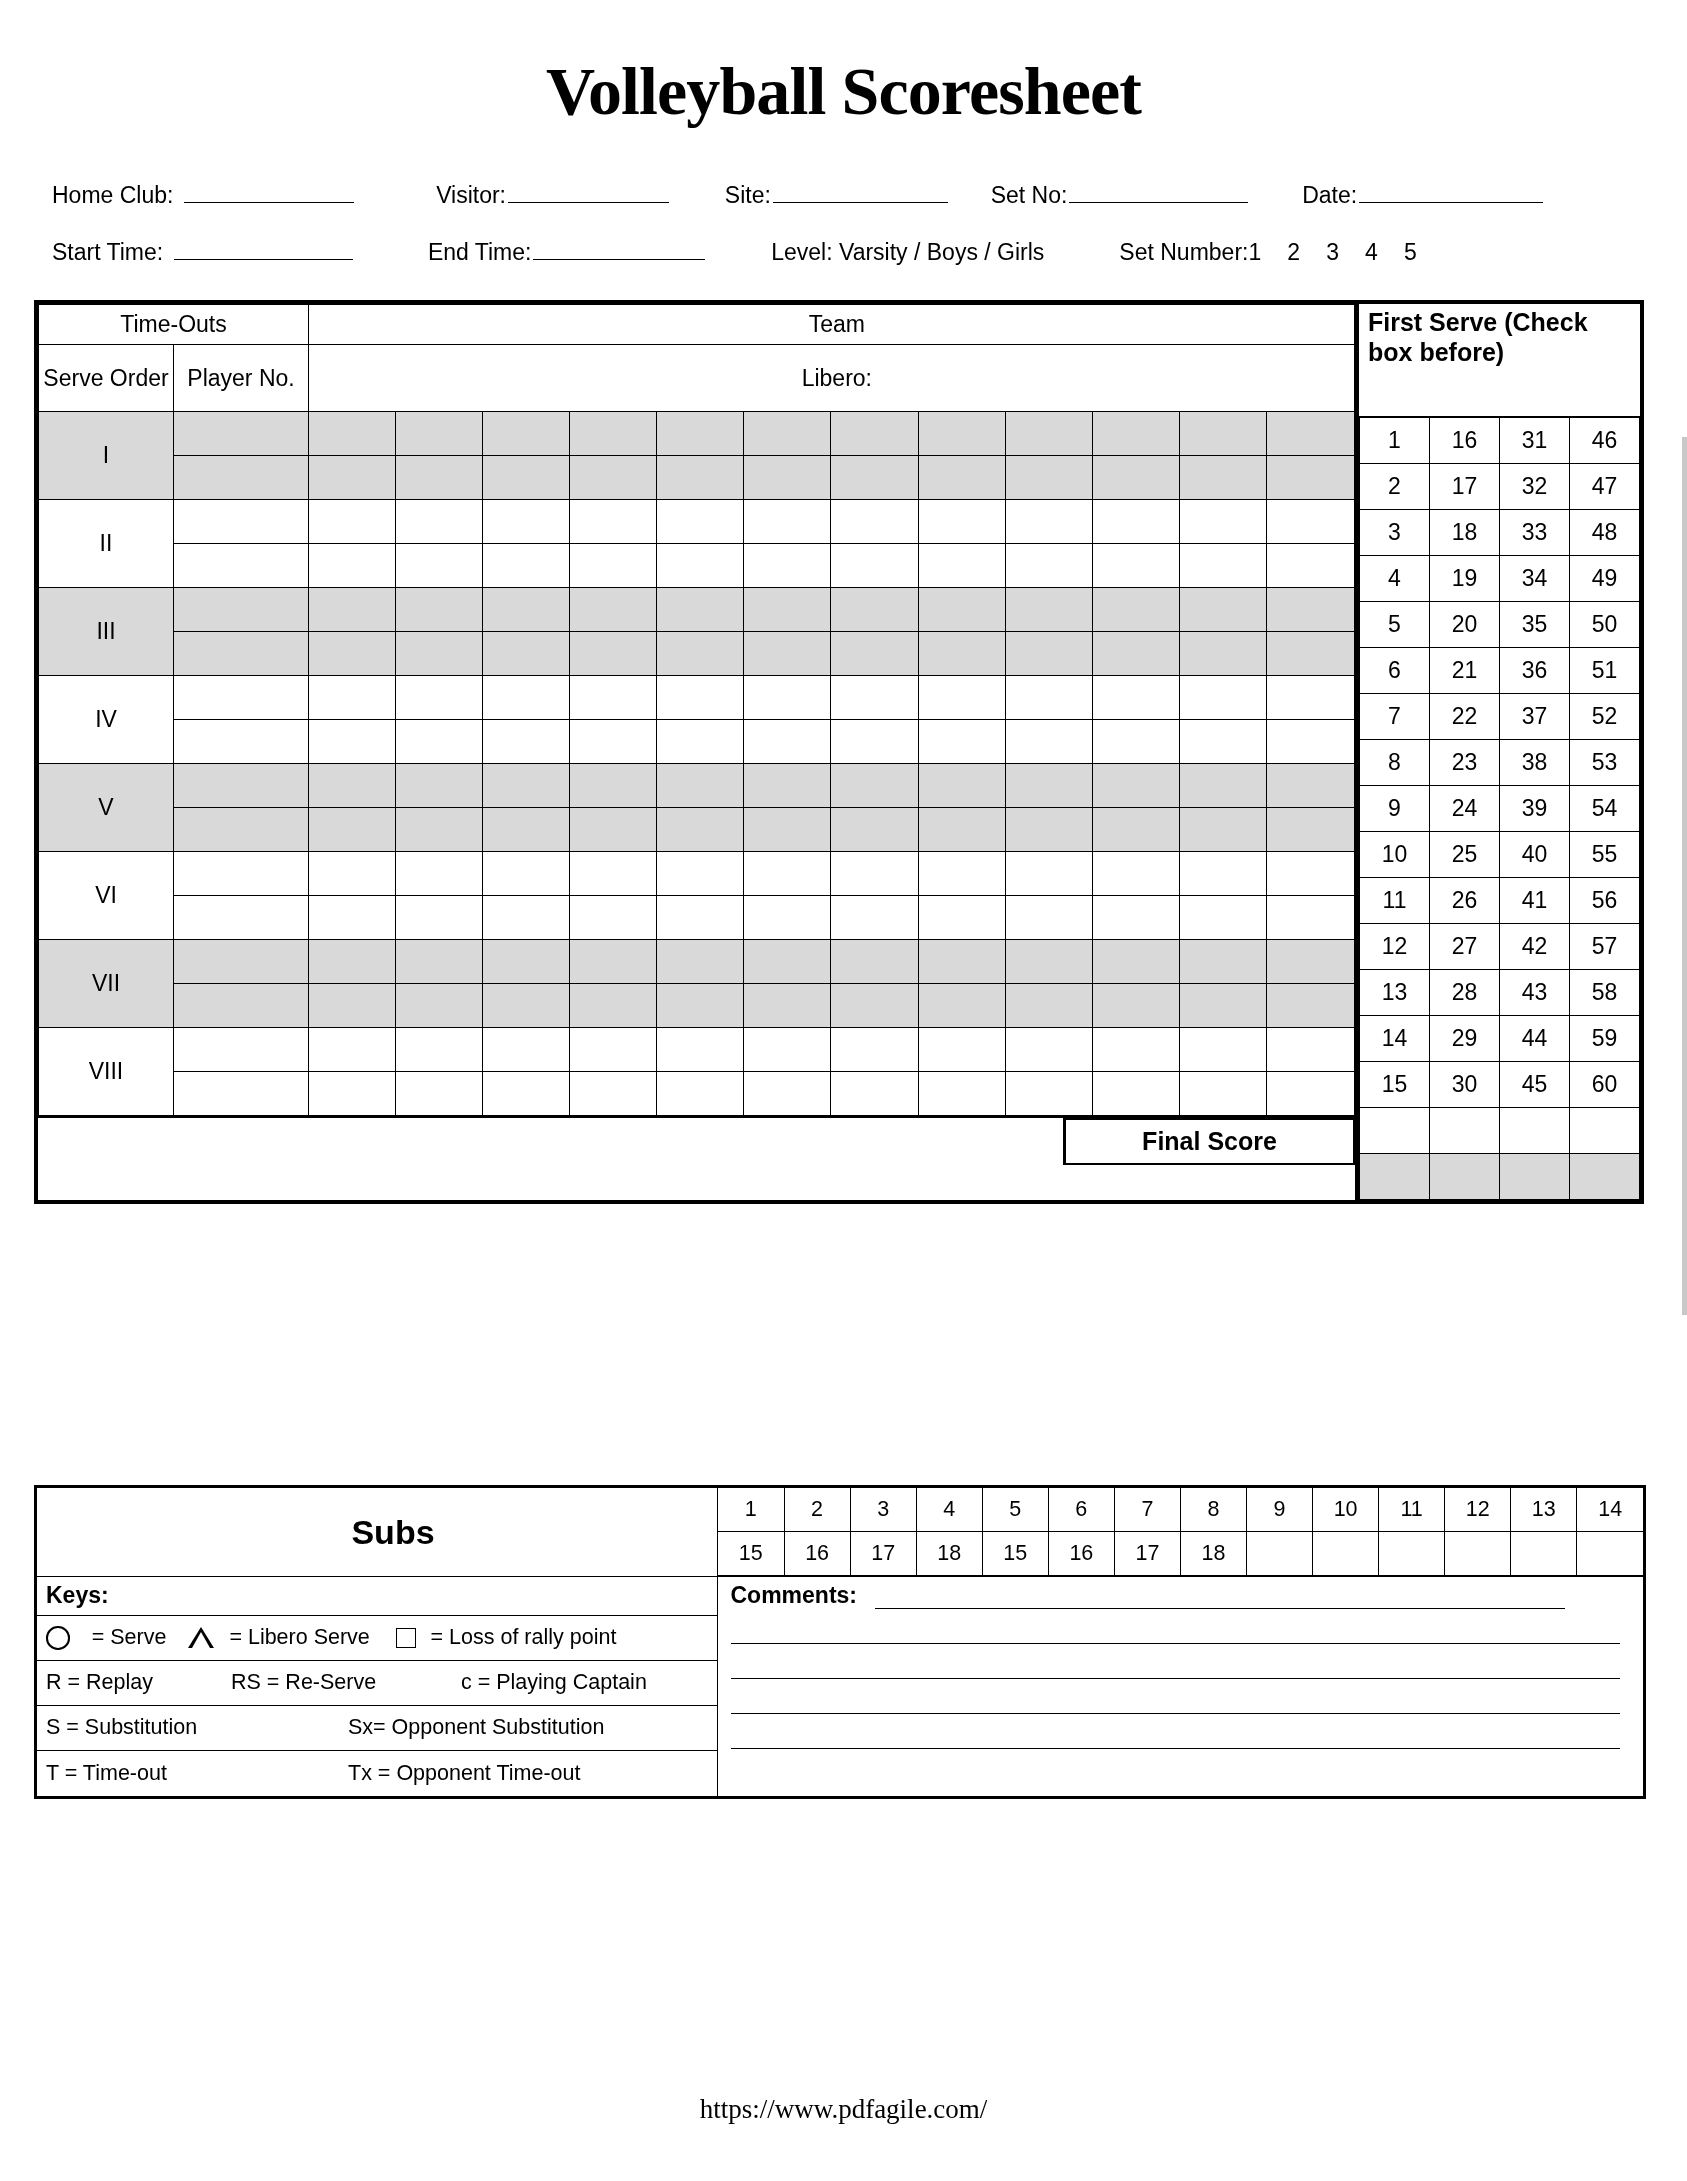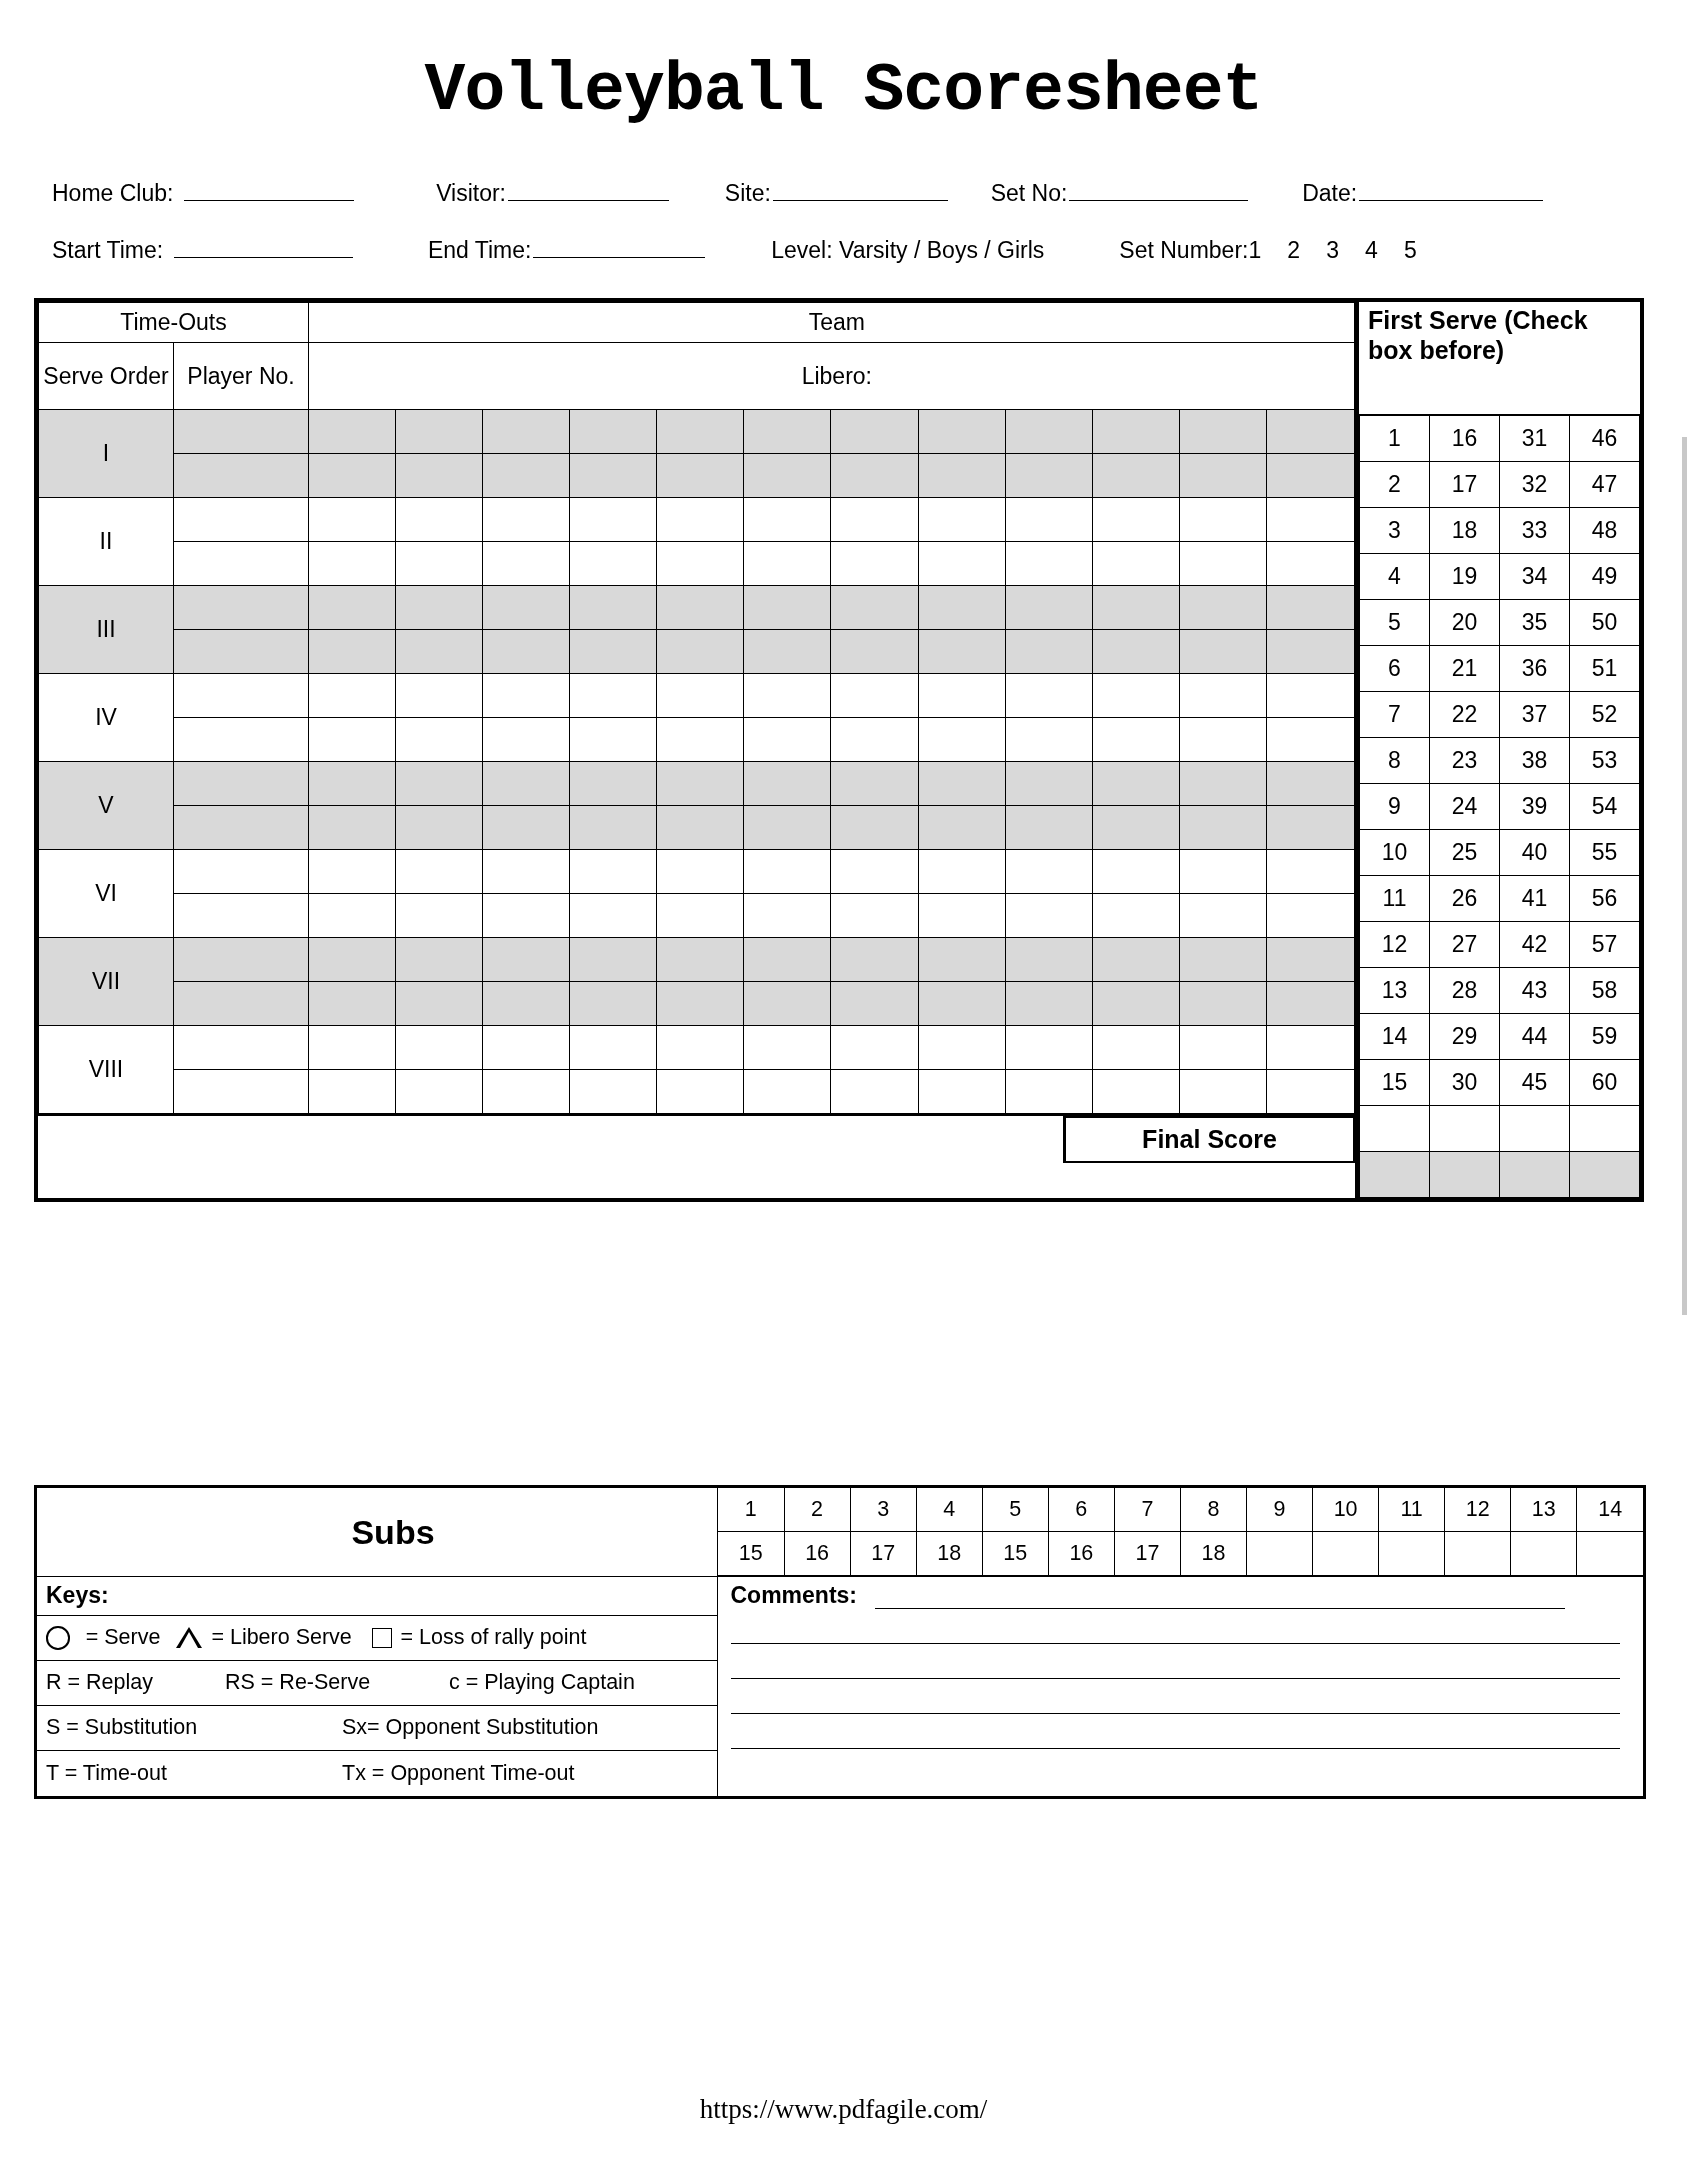--- a/index.html
+++ b/index.html
@@ -22,21 +22,21 @@
     padding: 0;
   }
   
   .title {
     text-align: center;
     font-size: 68px;
     font-weight: bold;
     letter-spacing: -0.9px;
     margin: 52px 0 0 0;
     padding: 0;
-    font-family: Liberation Mono, monospace;
+    font-family: Liberation Serif, serif;
   }
   
   .info-rows {
     margin: 48px 0 0 0;
     padding: 0 43px 0 52px;
   }
   .info-row {
     display: flex;
     align-items: baseline;
     font-size: 23px;
@@ -226,20 +226,21 @@
   }
   .key-line {
     border-bottom: 0.9px solid #000;
     height: 45px;
     display: flex;
     align-items: center;
     font-size: 21.5px;
     padding: 0 9px;
     box-sizing: border-box;
     position: relative;
+    gap: 6px;
   }
   .key-line:last-child { border-bottom: none; }
   .key-line .k { white-space: nowrap; }
   .glyph-circle {
     display: inline-block;
     width: 19.7px; height: 19.7px;
     border: 2.7px solid #000;
     border-radius: 50%;
     margin-right: 16px;
     vertical-align: middle;

